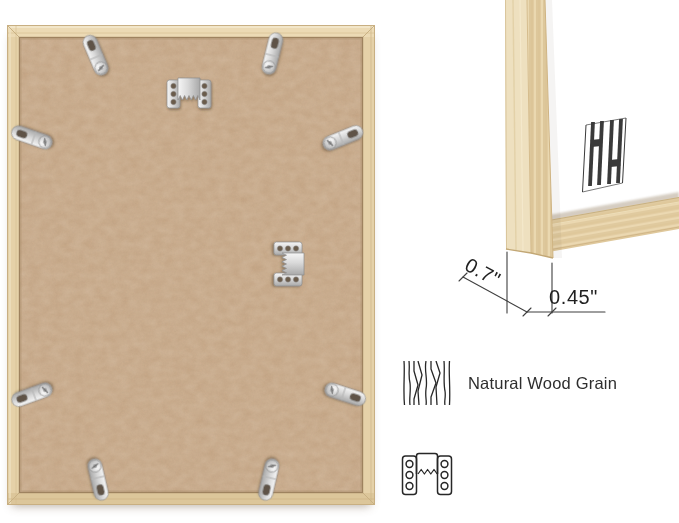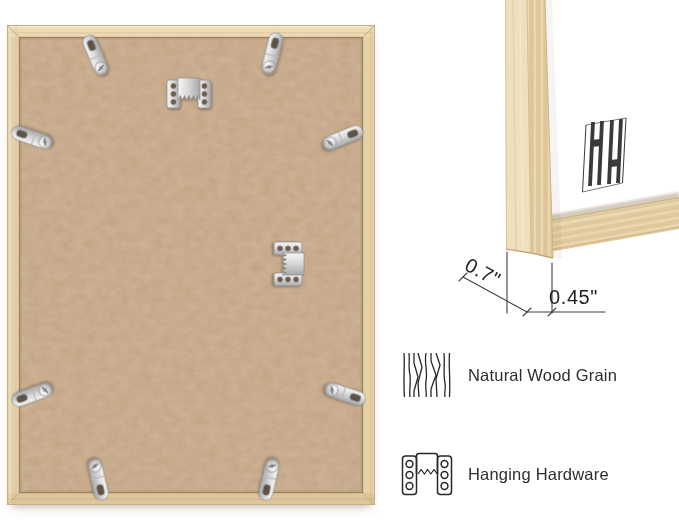--- a/index.html
+++ b/index.html
@@ -7,21 +7,21 @@
           font-family:"Liberation Sans",sans-serif;}
   .frame-back{position:absolute;left:7px;top:25px;width:368px;height:480px;
               box-shadow:0 6px 9px -5px rgba(96,74,50,.45);}
   .corner-piece{position:absolute;left:440px;top:0;width:239px;height:330px;}
   .dim{position:absolute;color:#1f1f1f;font-size:20px;letter-spacing:.6px;white-space:nowrap;}
   .dim-depth{left:464px;top:261px;transform:rotate(29deg);}
   .dim-width{left:549px;top:286px;}
   .feature-row{position:absolute;left:401px;display:flex;align-items:center;}
   .feature-row .iconbox{width:52px;display:flex;justify-content:center;align-items:center;}
   .feature-row .flabel{margin-left:15px;font-size:16.5px;color:#2e2e2e;letter-spacing:.2px;}
-  .row1{top:352px;height:46px;}
+  .row1{top:360px;height:46px;}
   .row2{top:406px;height:44px;}
   .row3{top:451px;height:46px;}
   svg{display:block;}
 </style>
 </head>
 <body>
 
 <div class="canvas">
 
   <div class="frame-back">
@@ -208,16 +208,15 @@
           <circle cx="8.5" cy="23" r="3.4"></circle>
           <circle cx="8.5" cy="34" r="3.4"></circle>
         <rect x="36.5" y="4" width="14" height="38.5" rx="3"></rect>
         <circle cx="43.5" cy="12" r="3.4"></circle>
           <circle cx="43.5" cy="23" r="3.4"></circle>
           <circle cx="43.5" cy="34" r="3.4"></circle>
         <path d="M15.5,22 V4 Q15.5,1.5 18,1.5 H34 Q36.5,1.5 36.5,4 V22"></path>
         <path d="M17,22 l3.2,-4.5 3.2,4.5 3.2,-4.5 3.2,4.5 3.2,-4.5 3.2,4.5" stroke-width="1.2"></path>
       </svg>
     </span>
-    <span class="flabel">Hanging Hardware</span>
   </div>
 
 </div>
 
 </body></html>

